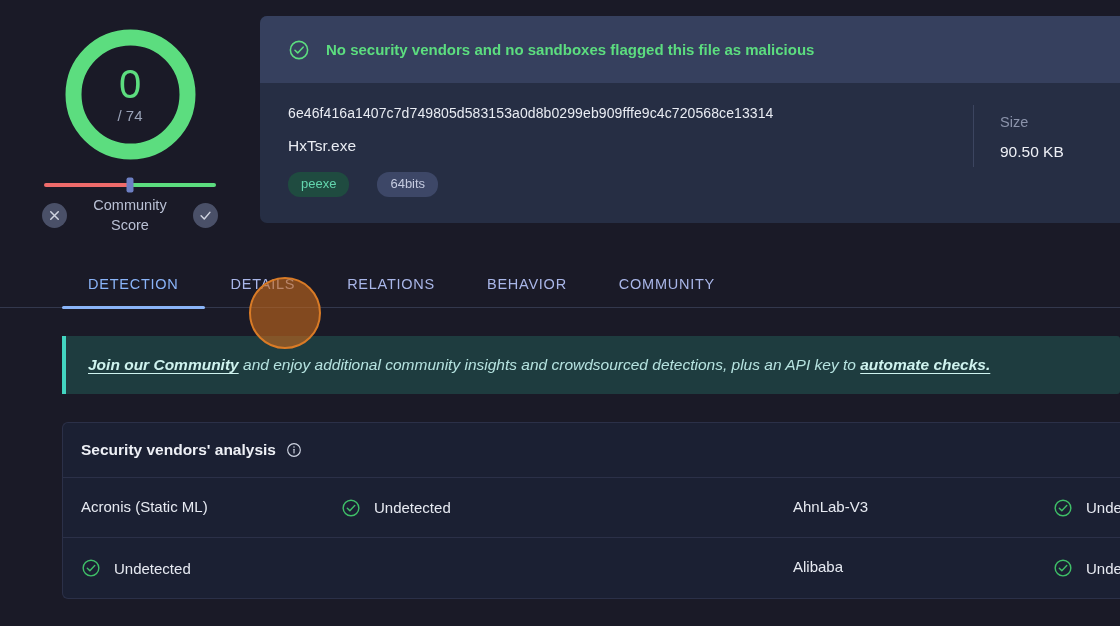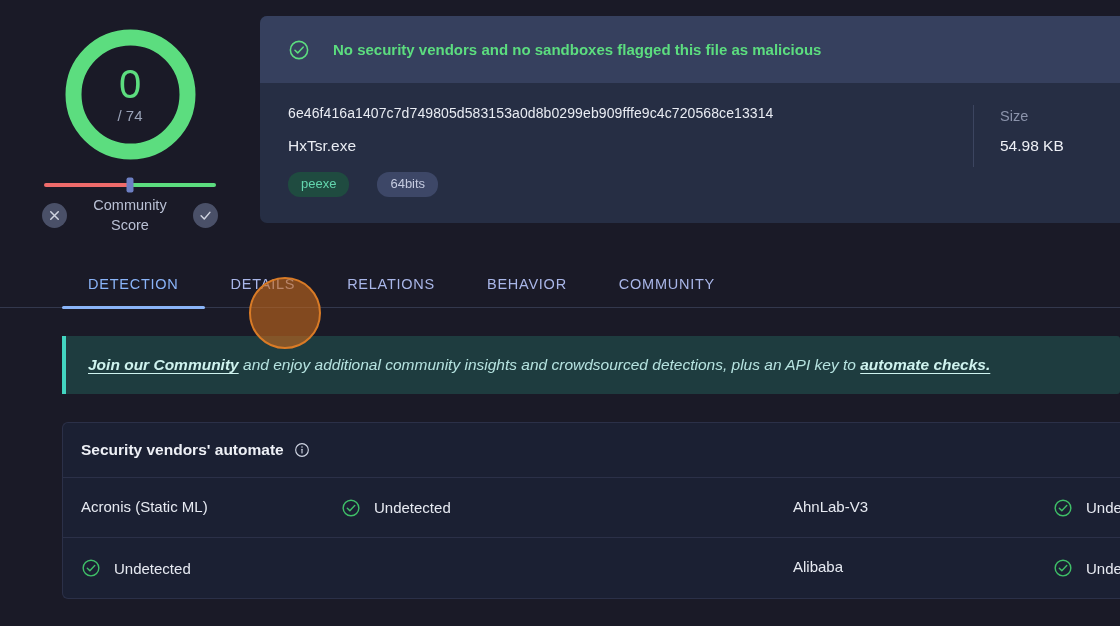--- a/index.html
+++ b/index.html
@@ -126,21 +126,21 @@
     overflow: hidden;
     min-width: 0;
   }
 
   .verdict-bar {
     background: #36405e;
     height: 67px;
     display: flex;
     align-items: center;
     padding: 0 28px;
-    gap: 23px;
+    gap: 16px;
   }
   .verdict-icon { display: block; flex-shrink: 0; }
   .verdict-text {
     font-size: 15px;
     font-weight: 700;
     color: #5cdd7f;
     white-space: nowrap;
   }
 
   .card-body {
@@ -172,21 +172,21 @@
     font-size: 13px;
     padding: 4px 13px 5px 13px;
     border-radius: 12px;
     line-height: 16px;
   }
   .tag-peexe { background: #1f4b40; color: #63d5ad; }
   .tag-bits { background: #3d4767; color: #c5cbe0; }
 
   .card-meta {
     display: flex;
-    align-items: flex-start;
+    align-items: center;
     padding-left: 26px;
     border-left: 1px solid #3c4560;
     min-height: 62px;
     padding-top: 1px;
   }
   .meta-block { min-width: 92px; }
   .meta-label {
     font-size: 14.5px;
     color: #8b93ab;
     line-height: 20px;
@@ -379,21 +379,21 @@
           <div class="file-name">HxTsr.exe</div>
           <div class="tag-row">
             <span class="tag tag-peexe">peexe</span>
             <span class="tag tag-bits">64bits</span>
           </div>
         </div>
 
         <div class="card-meta">
           <div class="meta-block">
             <div class="meta-label">Size</div>
-            <div class="meta-value">54.98 KB</div>
+            <div class="meta-value">90.50 KB</div>
           </div>
         </div>
       </div>
 
     </div>
   </div>
 
   <div class="tabs-wrap">
     <div class="tabs">
       <div class="tab active">DETECTION</div>
@@ -405,21 +405,21 @@
   </div>
 
   <div class="community-banner">
     <div class="banner-text">
       <span class="banner-link">Join our Community</span><span> and enjoy additional community insights and crowdsourced detections, plus an API key to </span><span class="banner-link">automate checks.</span>
     </div>
   </div>
 
   <div class="vendors-panel">
     <div class="vendors-head">
-      <div class="vendors-title">Security vendors' automate</div>
+      <div class="vendors-title">Security vendors' analysis</div>
       <svg class="info-icon" width="16" height="16" viewBox="0 0 24 24" fill="none" stroke="#cfd4e2" stroke-width="1.7" stroke-linecap="round">
         <circle cx="12" cy="12" r="9.5"></circle>
         <path d="M12 11 L12 16.5"></path>
         <circle cx="12" cy="7.6" r="1.1" fill="#cfd4e2" stroke="none"></circle>
       </svg>
     </div>
 
     <div class="vendor-row">
       <div class="vendor-cell left">
         <div class="vendor-name">Acronis (Static ML)</div>

